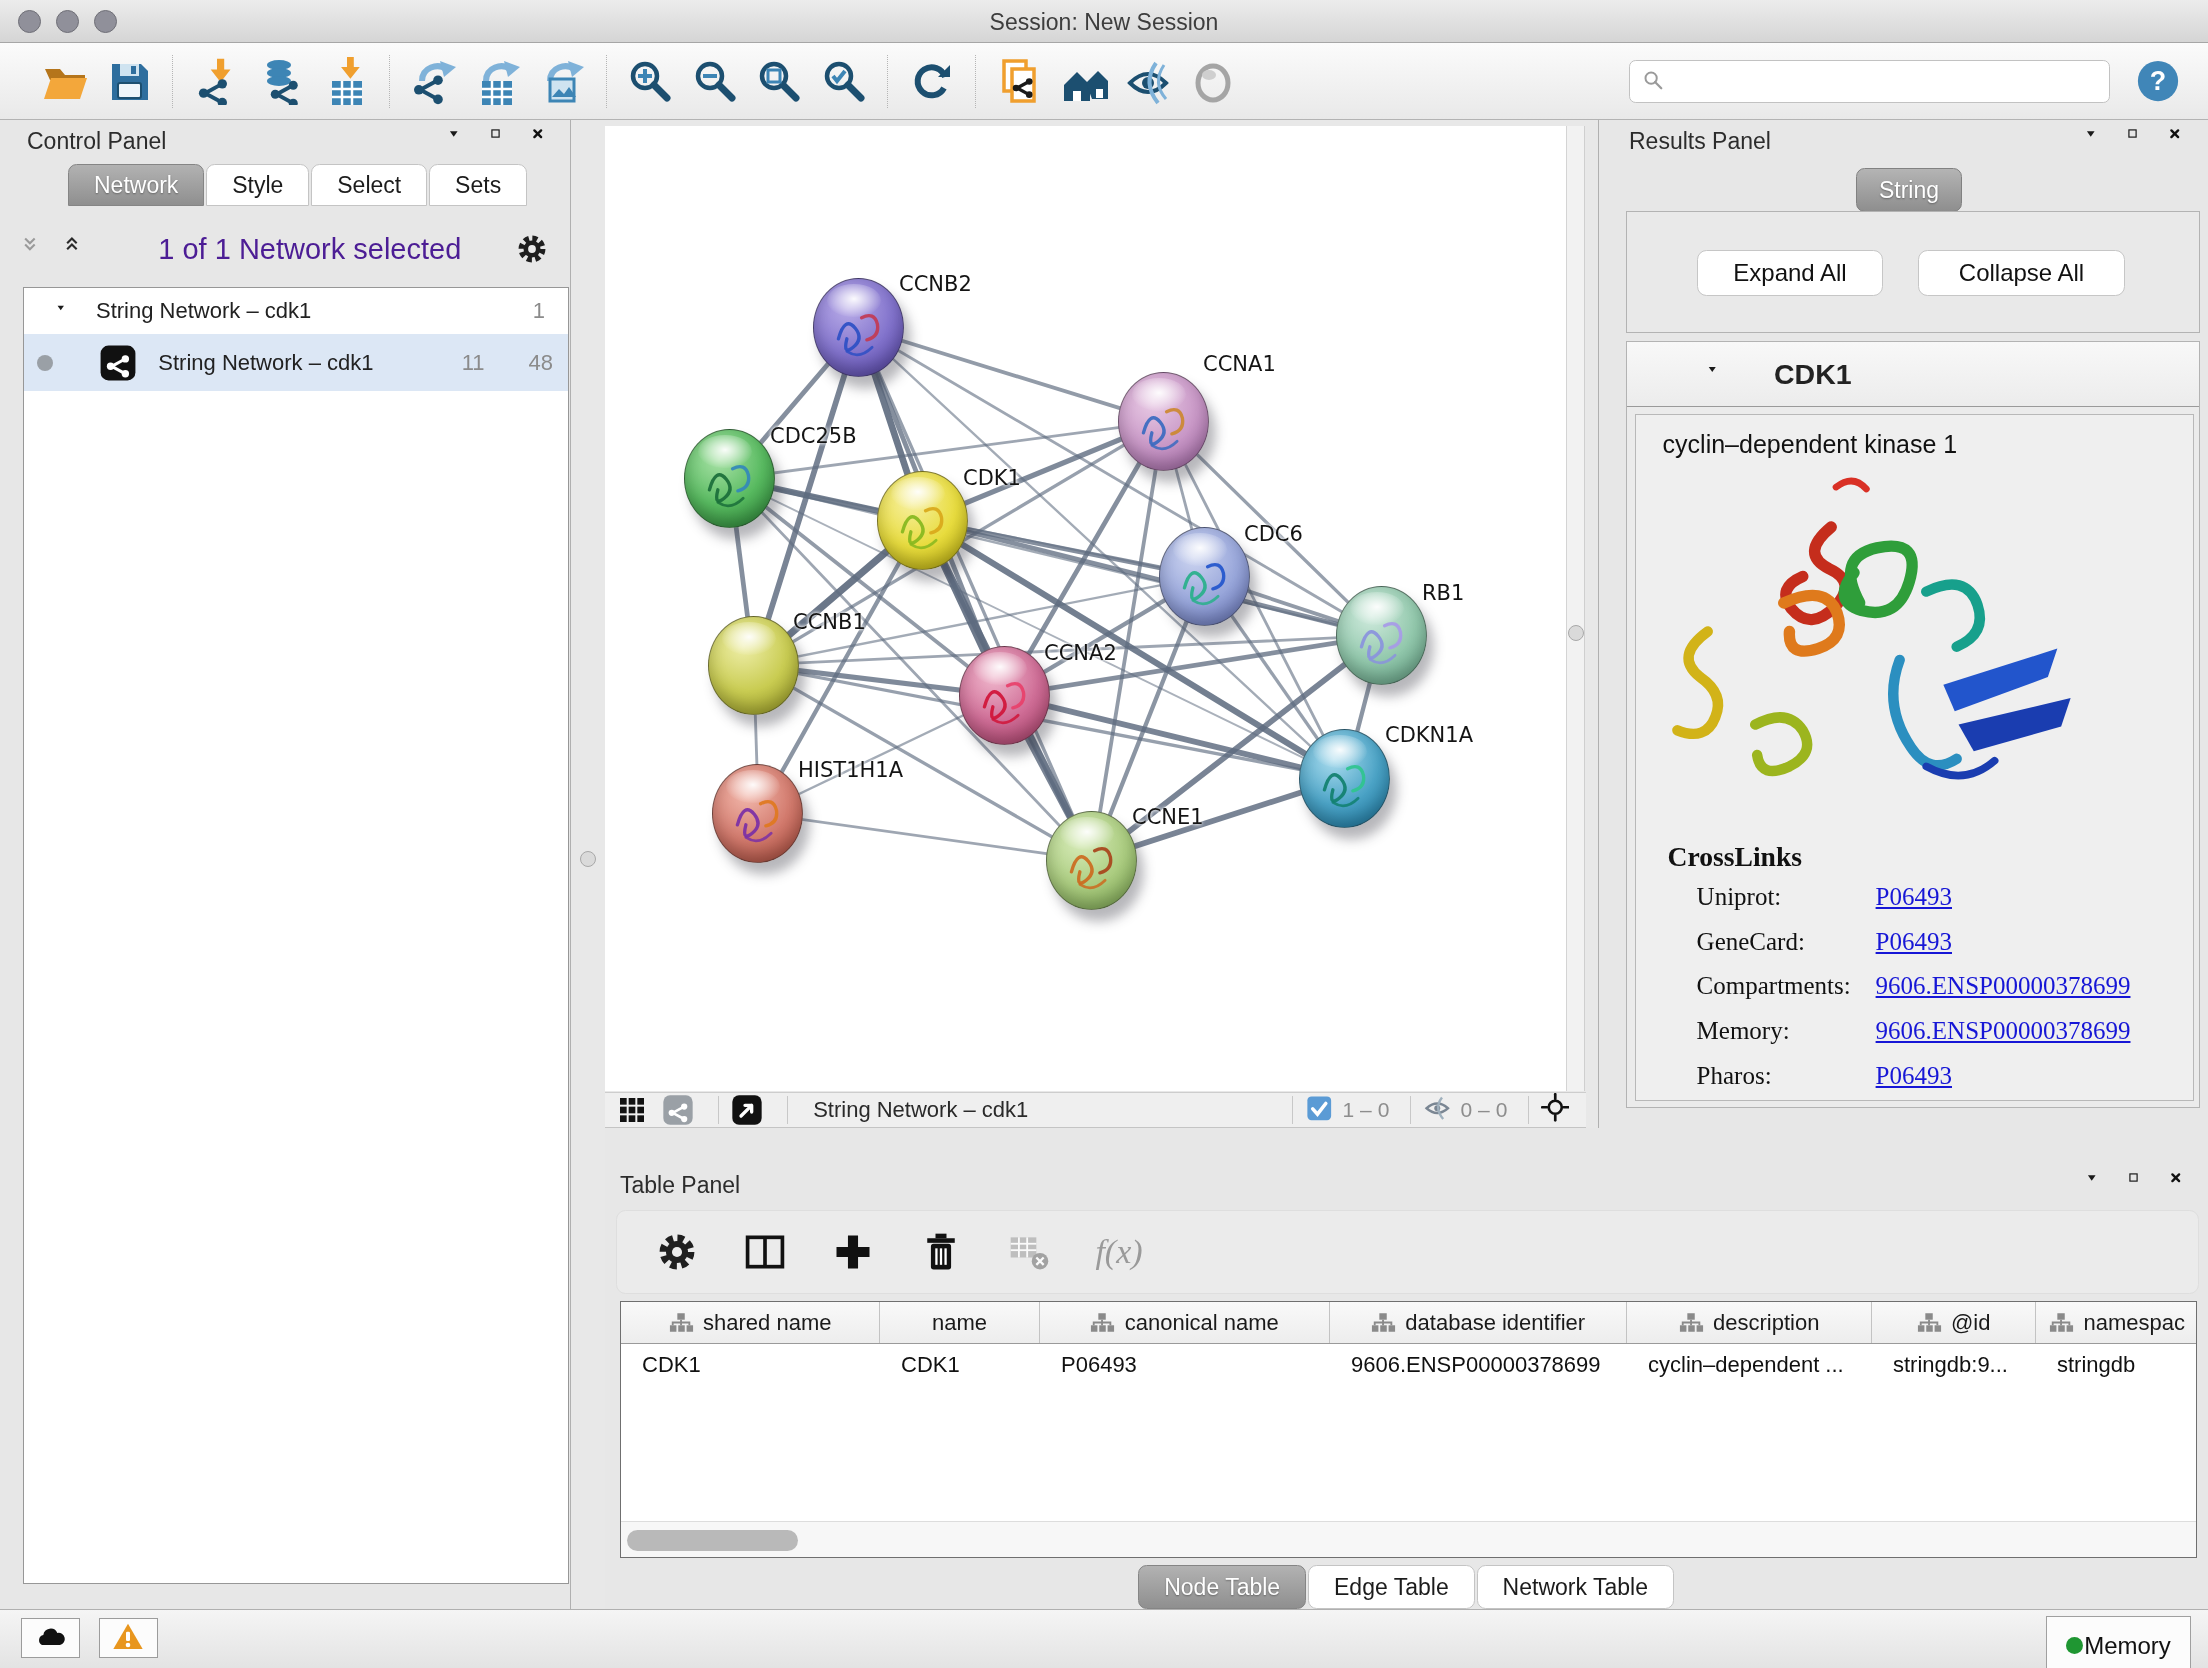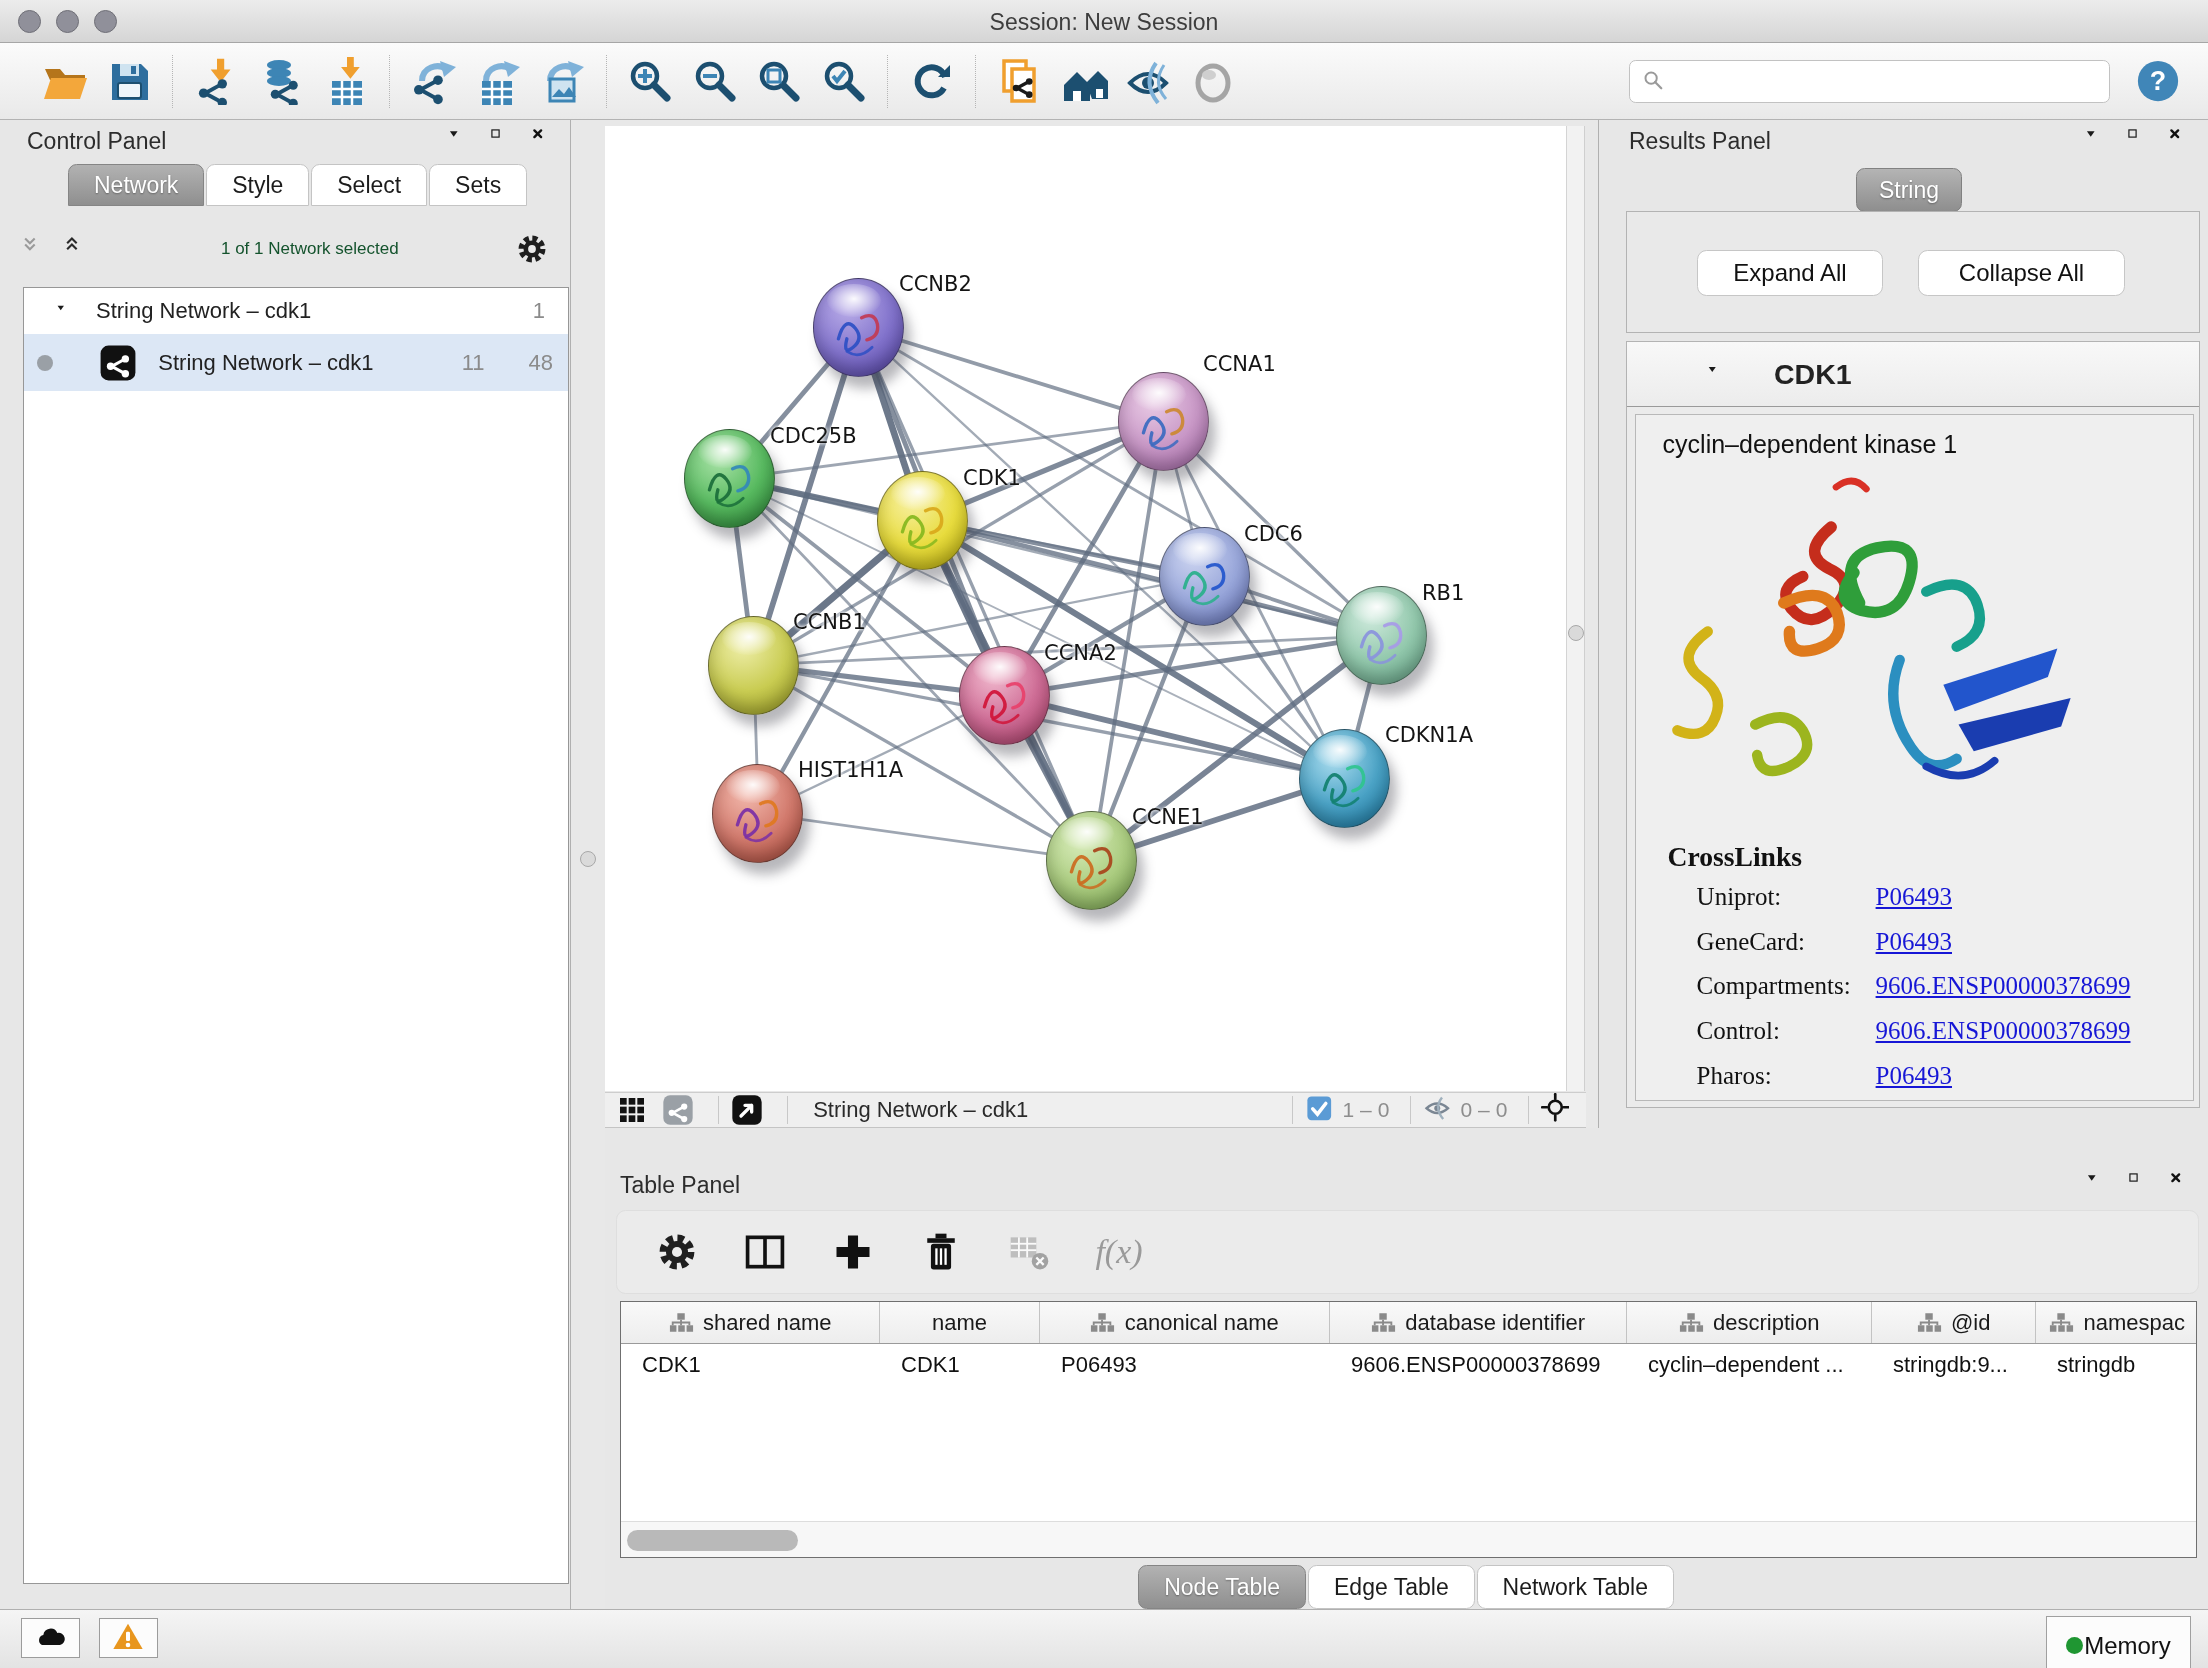--- a/index.html
+++ b/index.html
@@ -46,21 +46,21 @@
   .tabstrip { position:absolute; display:flex; }
   .tab { height:42px; padding:0 25px; display:flex; align-items:center; justify-content:center;
     font-size:23px; background:#fff; color:#1c1c1c; border:1px solid #c4c4c4;
     border-radius:8.6px 8.6px 0 0; margin-right:1.9px; }
   .tab.active { background:linear-gradient(#b2b2b2,#8f8f8f); color:#fff; border-color:#858585;
     text-shadow:0 1px 1.9px rgba(0,0,0,.35); }
   #cp-tabs { left:68px; top:44px; }
   #cp-subhead { position:absolute; left:0; top:93px; width:100%; height:72px;
     display:flex; align-items:center; padding:0 21px; }
   #cp-subhead .chev { width:28.5px; height:28.5px; margin-right:13.3px; }
-  #cp-summary { flex:1; text-align:center; font-size:17px; color:#14532d; }
+  #cp-summary { flex:1; text-align:center; font-size:29px; color:#4c1d95; }
   #cp-gear { width:34px; height:34px; }
   #cp-list { position:absolute; left:23px; top:167px; width:546px; height:1297px;
     background:#fff; border:1px solid #979797; }
   .cp-row { position:relative; display:flex; align-items:center; font-size:22px; }
   #cp-row-root { height:46px; padding-left:32px; }
   #cp-row-root .twisty { width:19px; height:19px; margin-right:21px; }
   #cp-row-root .badge { margin-left:auto; margin-right:23px; color:#8b8b8b; }
   #cp-row-child { height:57px; background:#dce7f5; padding-left:13.3px; }
   #cp-row-child .bullet { width:16px; height:16px; border-radius:50%; background:#9aa0a6; margin-right:46px; }
   #cp-row-child .appicon { width:38px; height:38px; margin-right:21px; }
@@ -718,21 +718,21 @@
           <path d="M300 312 q40 22 72 -6" fill="none" stroke="#1a3db0" stroke-width="8" stroke-linecap="round"></path>
         </svg>
         <div id="rp-crosslinks">CrossLinks</div>
         <div id="cl-rows">
             <div class="cl-row" style="top: 468px;"><span>Uniprot:</span>
     <a class="cl-link">P06493</a></div>
             <div class="cl-row" style="top: 513px;"><span>GeneCard:</span>
     <a class="cl-link">P06493</a></div>
             <div class="cl-row" style="top: 557px;"><span>Compartments:</span>
     <a class="cl-link">9606.ENSP00000378699</a></div>
-            <div class="cl-row" style="top: 602px;"><span>Control:</span>
+            <div class="cl-row" style="top: 602px;"><span>Memory:</span>
     <a class="cl-link">9606.ENSP00000378699</a></div>
             <div class="cl-row" style="top: 647px;"><span>Pharos:</span>
     <a class="cl-link">P06493</a></div>
           </div>
       </div>
     </div>
   </div>
 
   <div id="table-region" class="abs">
     <div id="tp-header">

